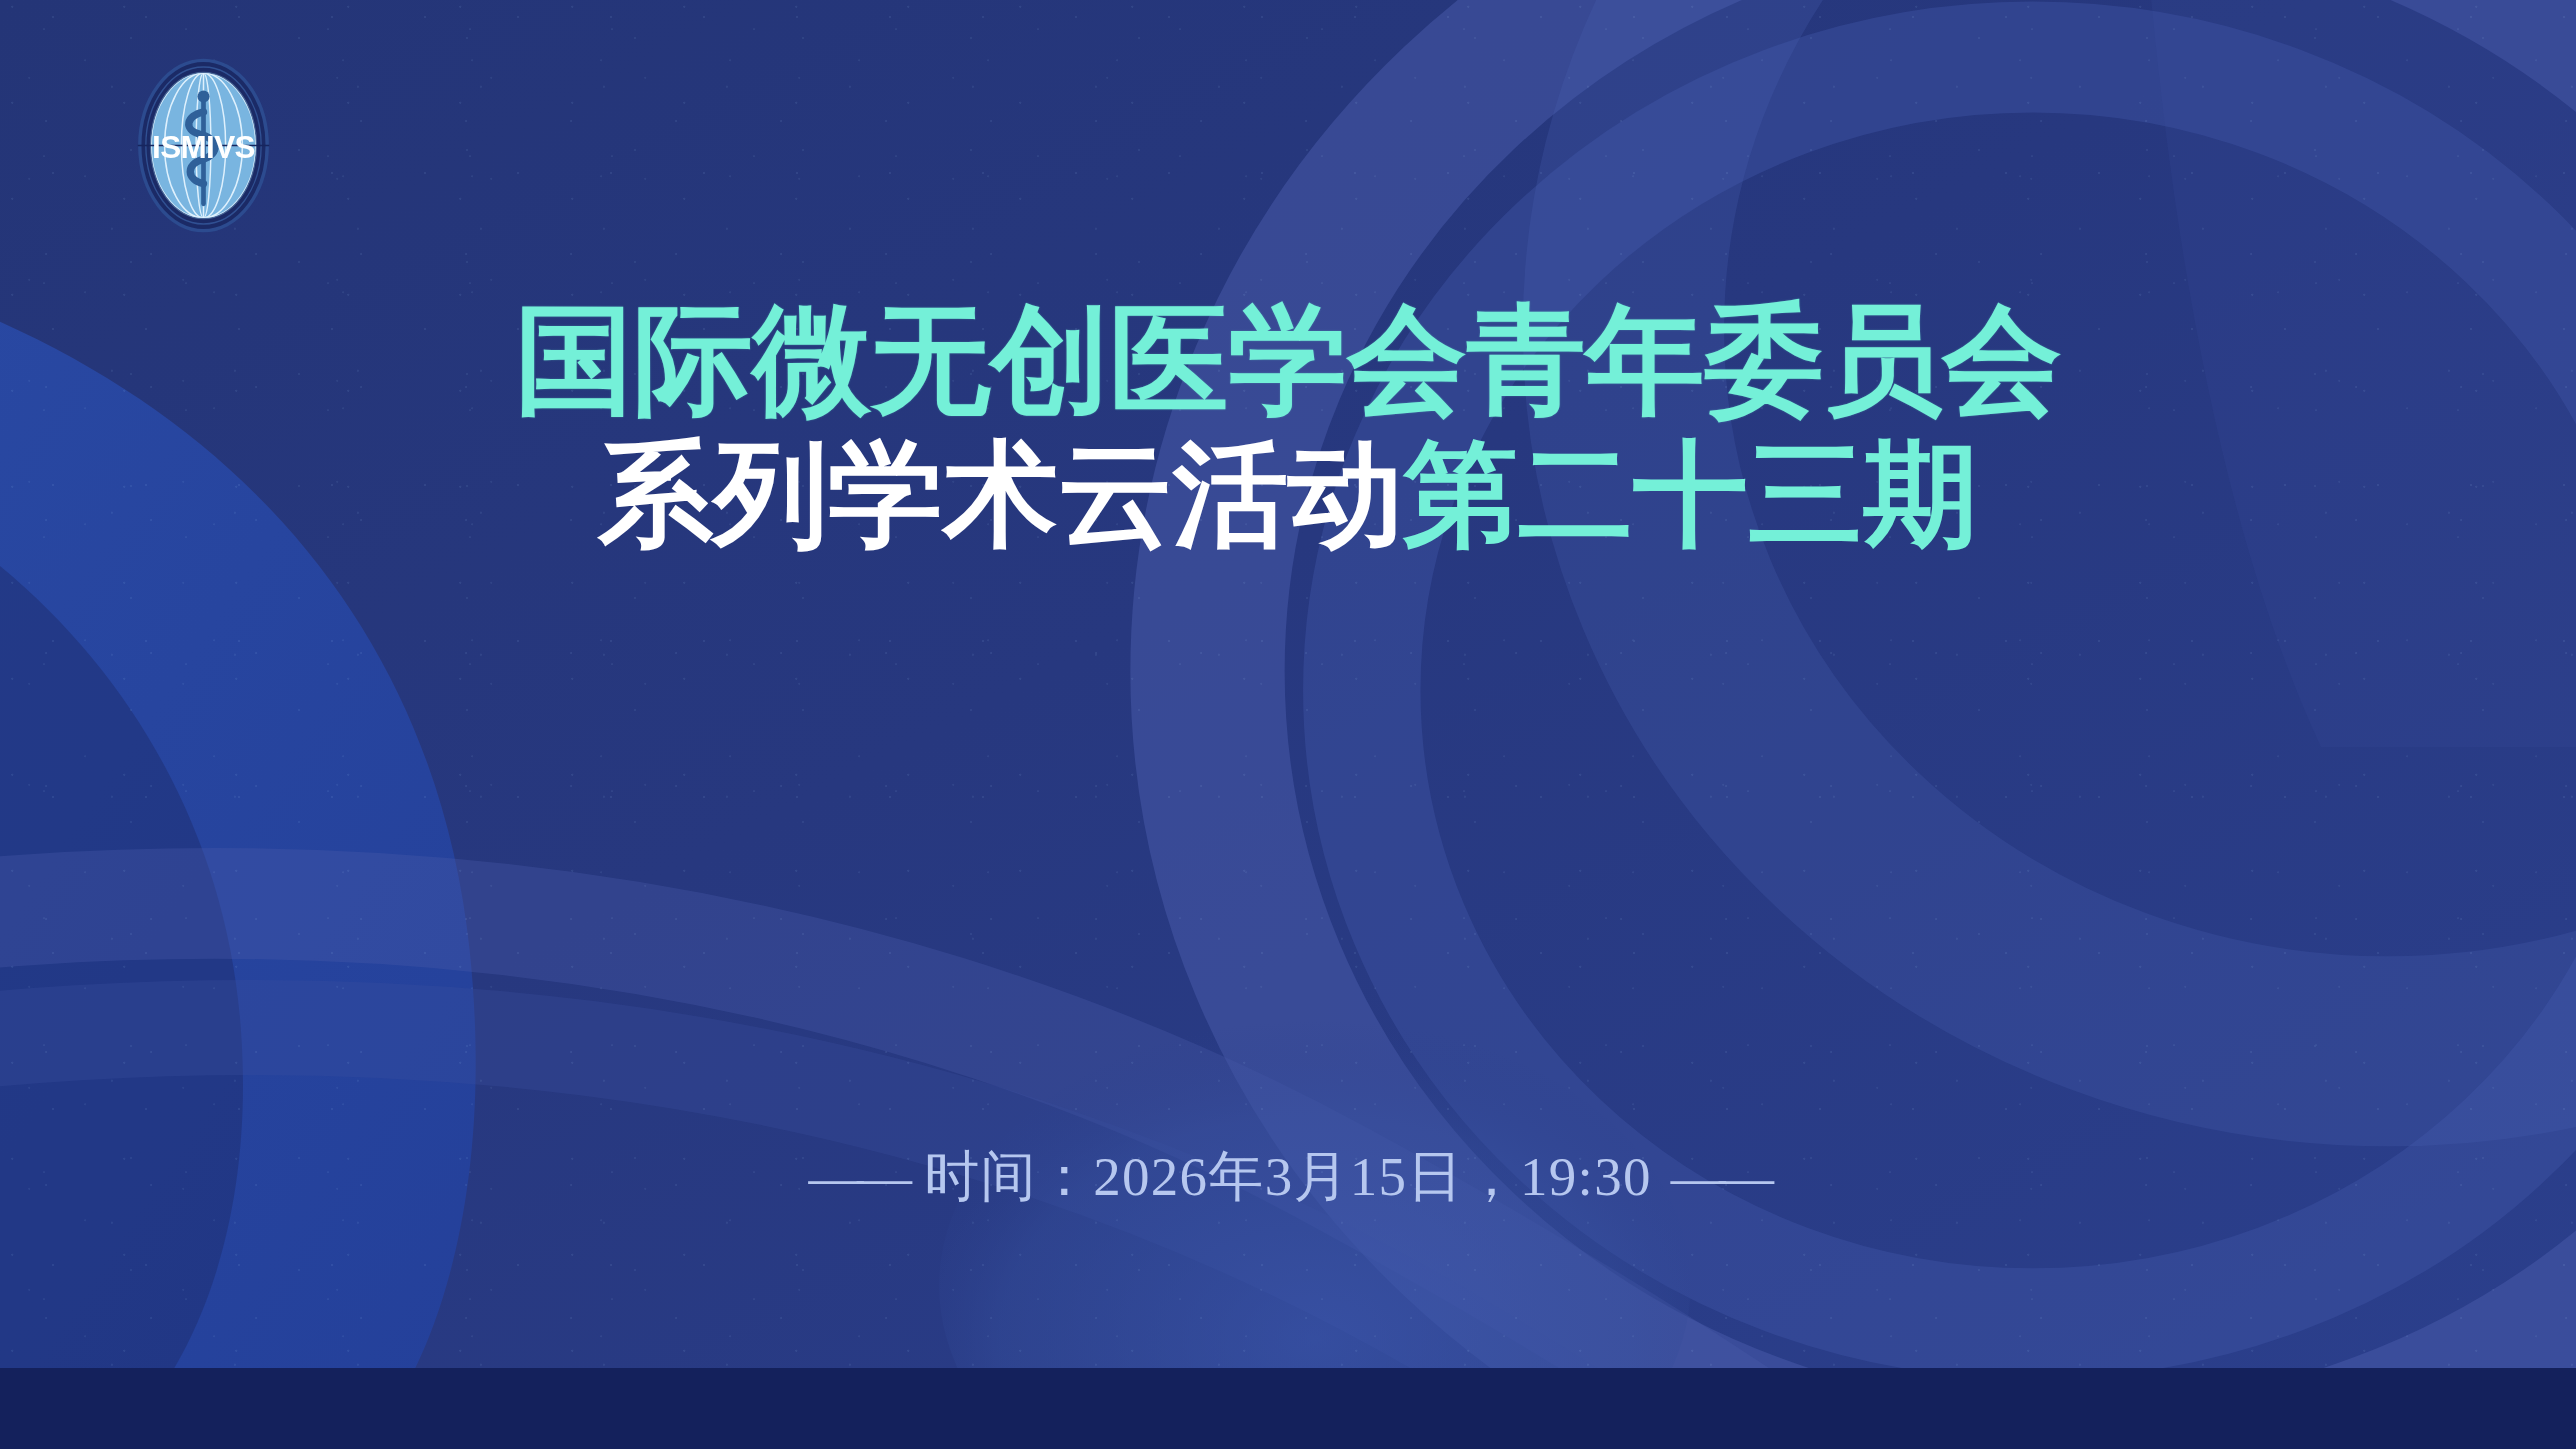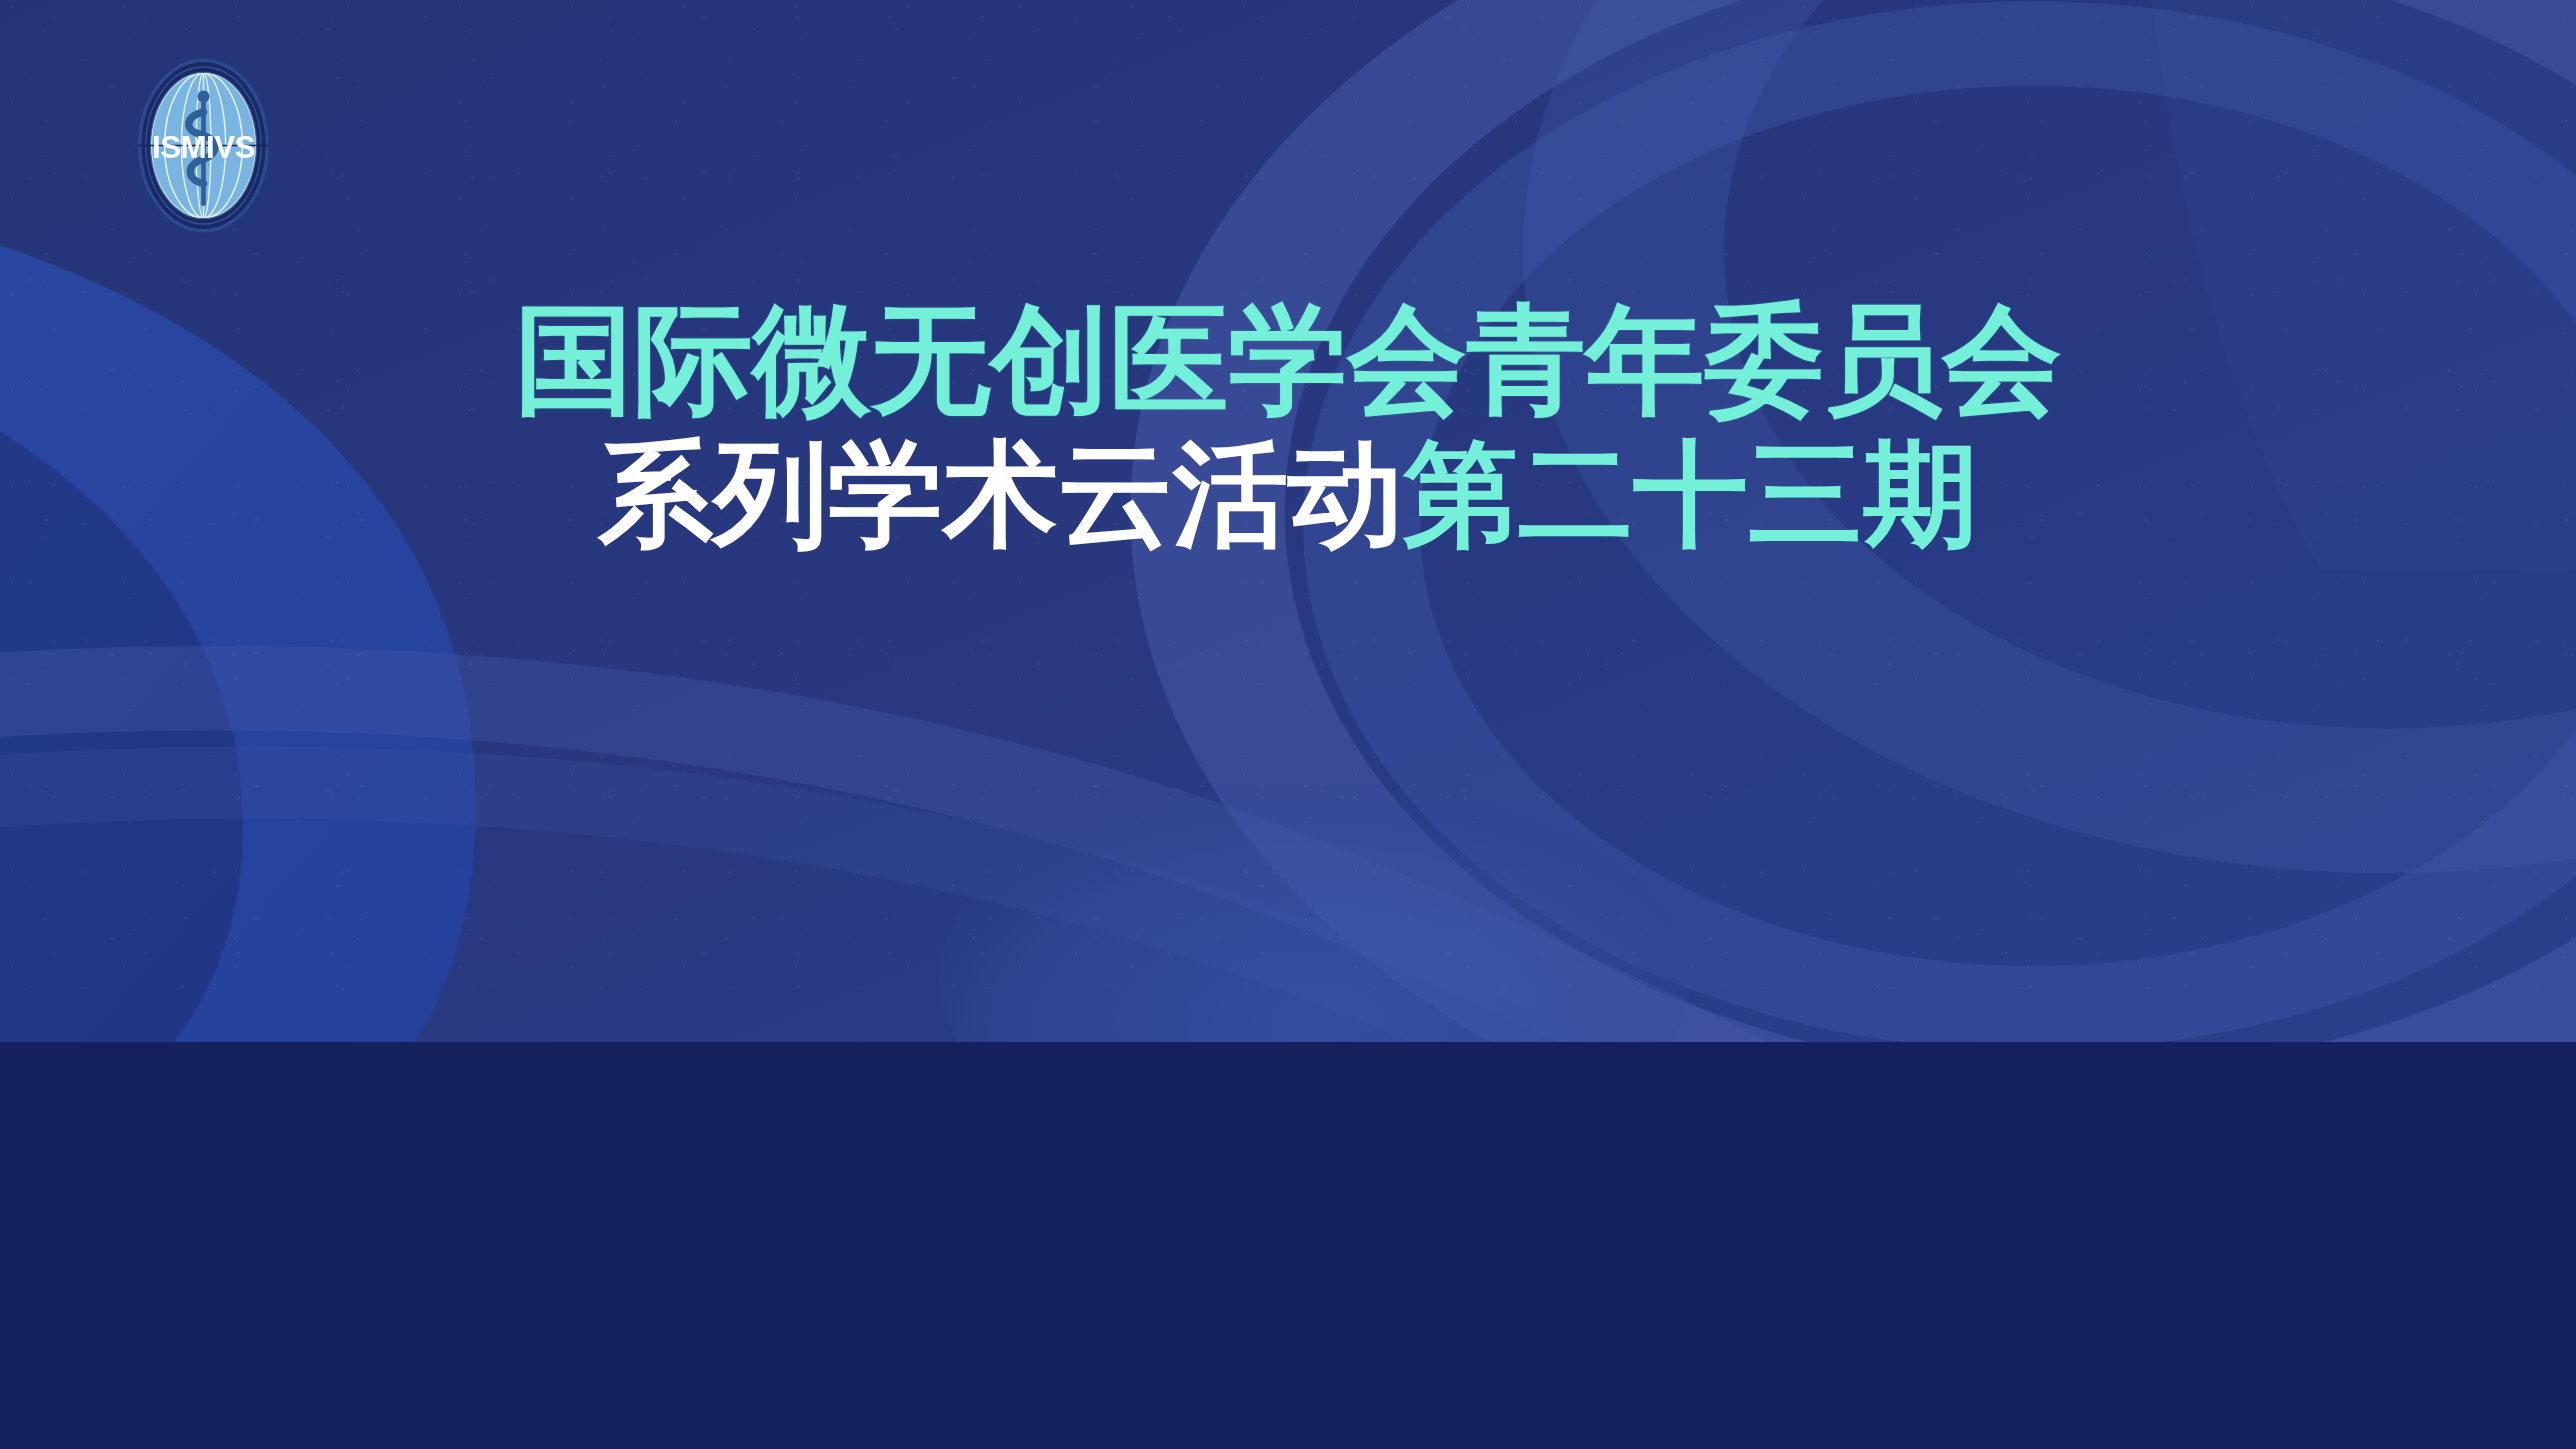--- a/index.html
+++ b/index.html
@@ -4,21 +4,21 @@
 <title>ISMIVS Webinar Poster</title>
 <style>
   html, body {
     margin: 0;
     padding: 0;
     background: #14215c;
   }
   #poster {
     position: relative;
     width: 2576px;
-    height: 1042px;
+    height: 1368px;
     overflow: hidden;
     background: #c2410c;
     font-family: "Liberation Serif", "DejaVu Serif", serif;
     user-select: none;
   }
 
   
   .bg-layer {
     position: absolute;
     inset: 0;
@@ -190,15 +190,20 @@
 
       <text x="126" y="163" text-anchor="middle" font-family="Liberation Sans, sans-serif" font-size="47" font-weight="bold" fill="#ffffff" letter-spacing="-1">ISMIVS</text>
     </svg>
   </div>
 
   <div id="title-block">
     <div class="t-line" id="title-line-1">国际微无创医学会青年委员会</div>
     <div class="t-line" id="title-line-3"><span>系列学术云活动</span><span class="accent">第二十三期</span></div>
   </div>
 
+  <div id="date-line">
+    <span class="dash">——</span>
+    <span>时间：</span><span>2026年3月15日，19:30</span>
+    <span class="dash">——</span>
+  </div>
 
 </div>
 
 
 </body></html>

